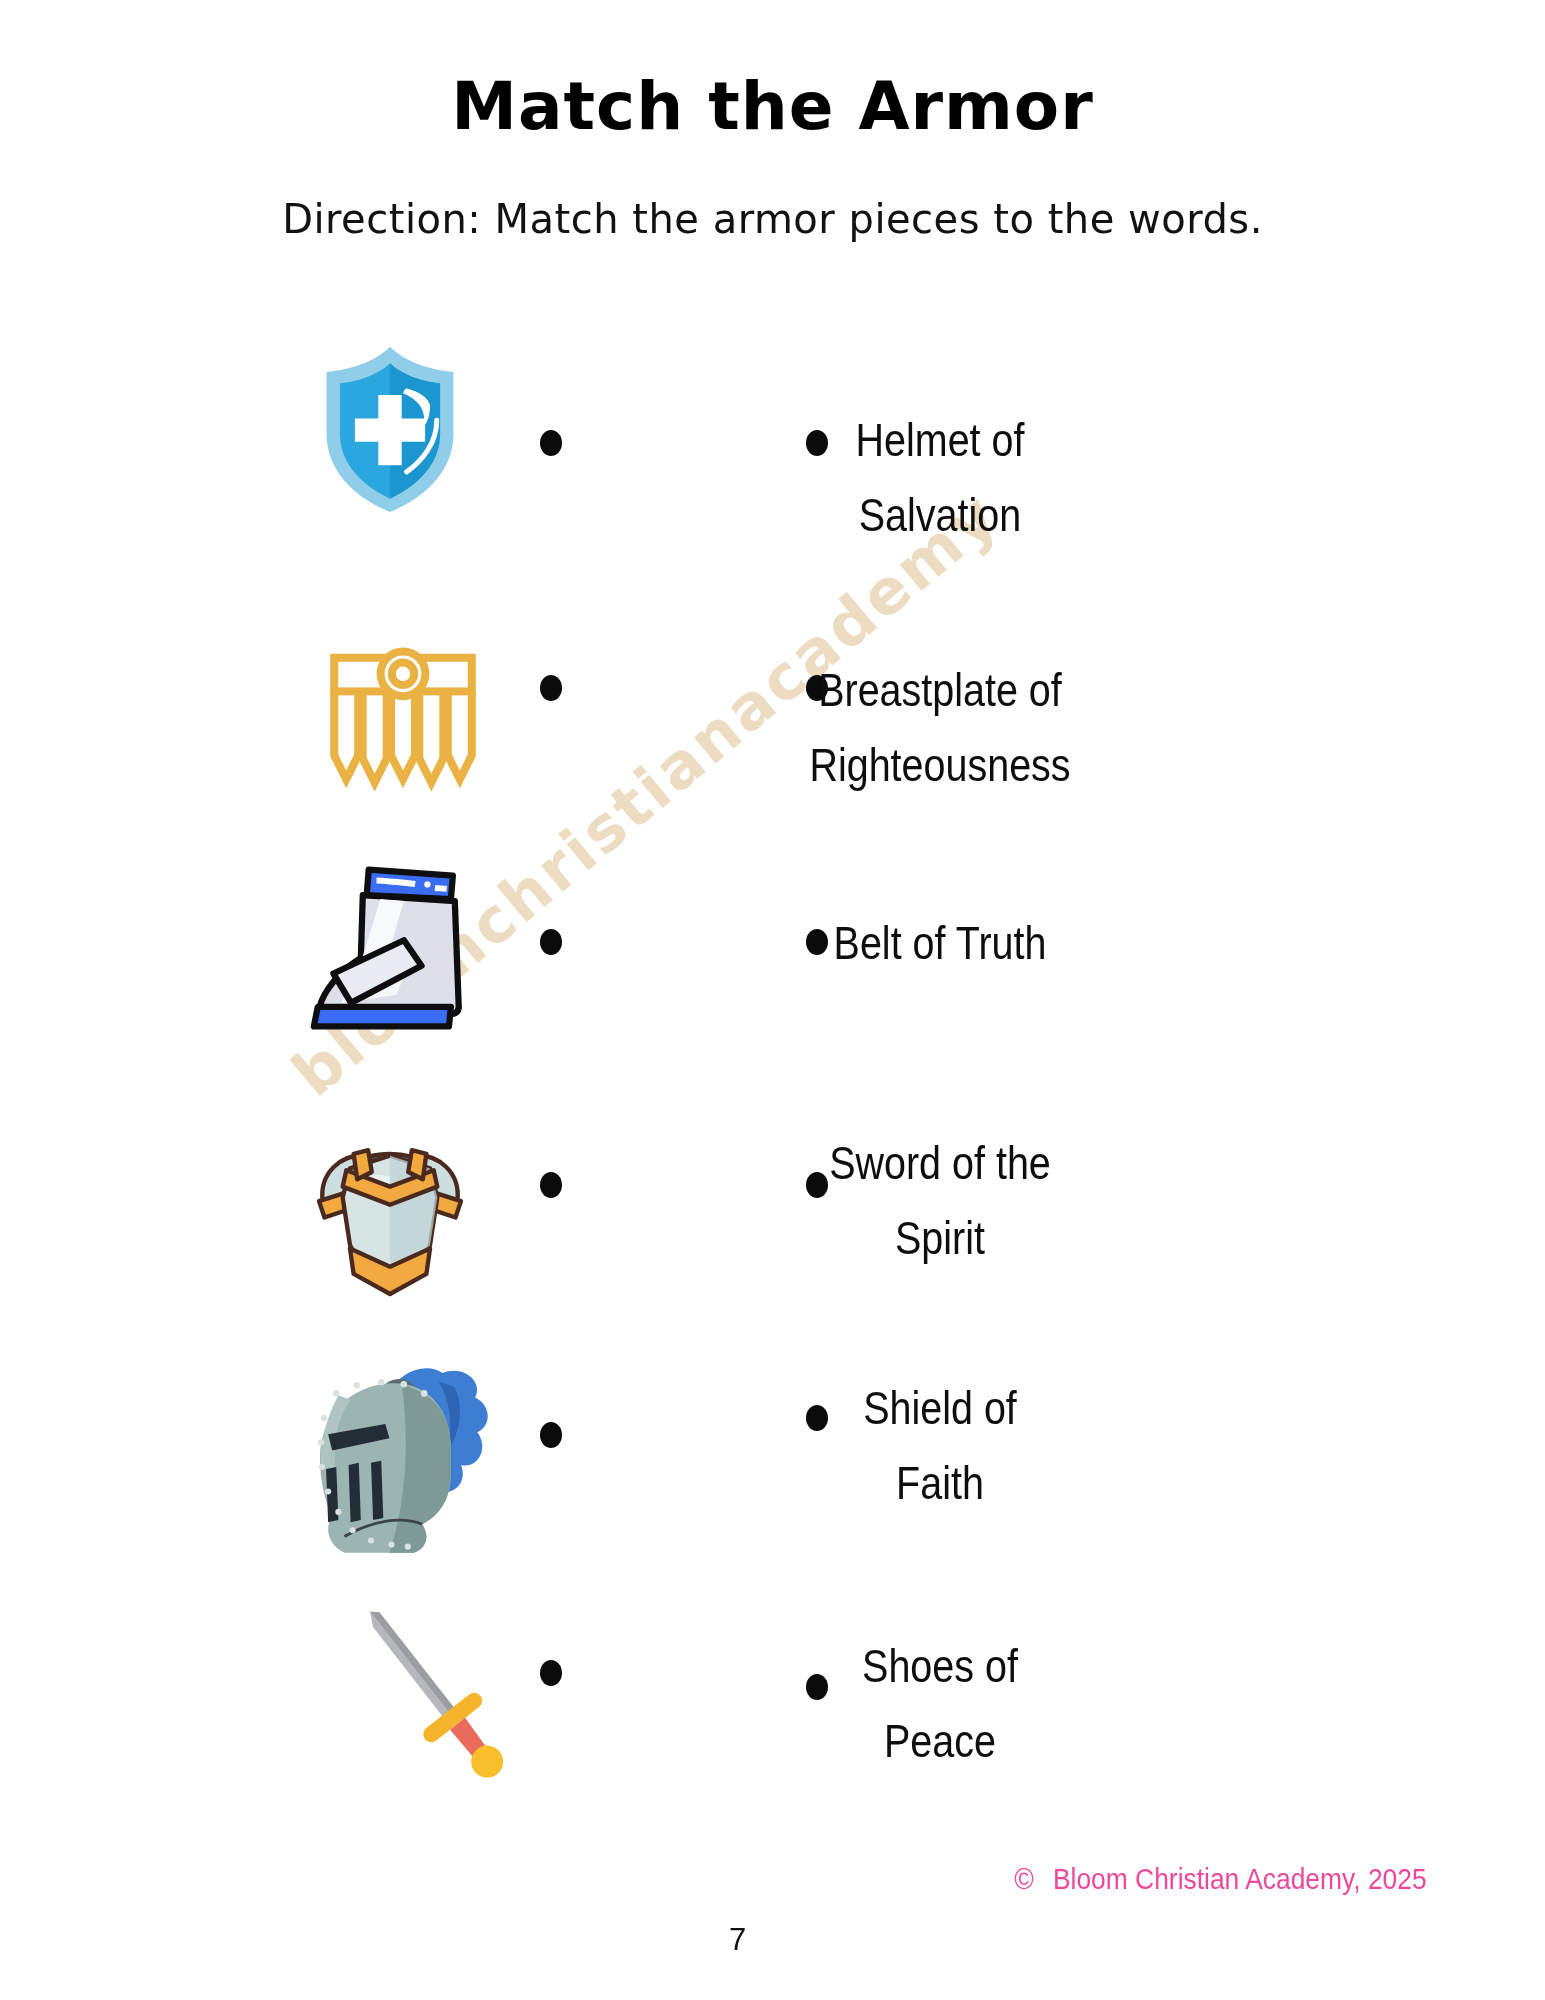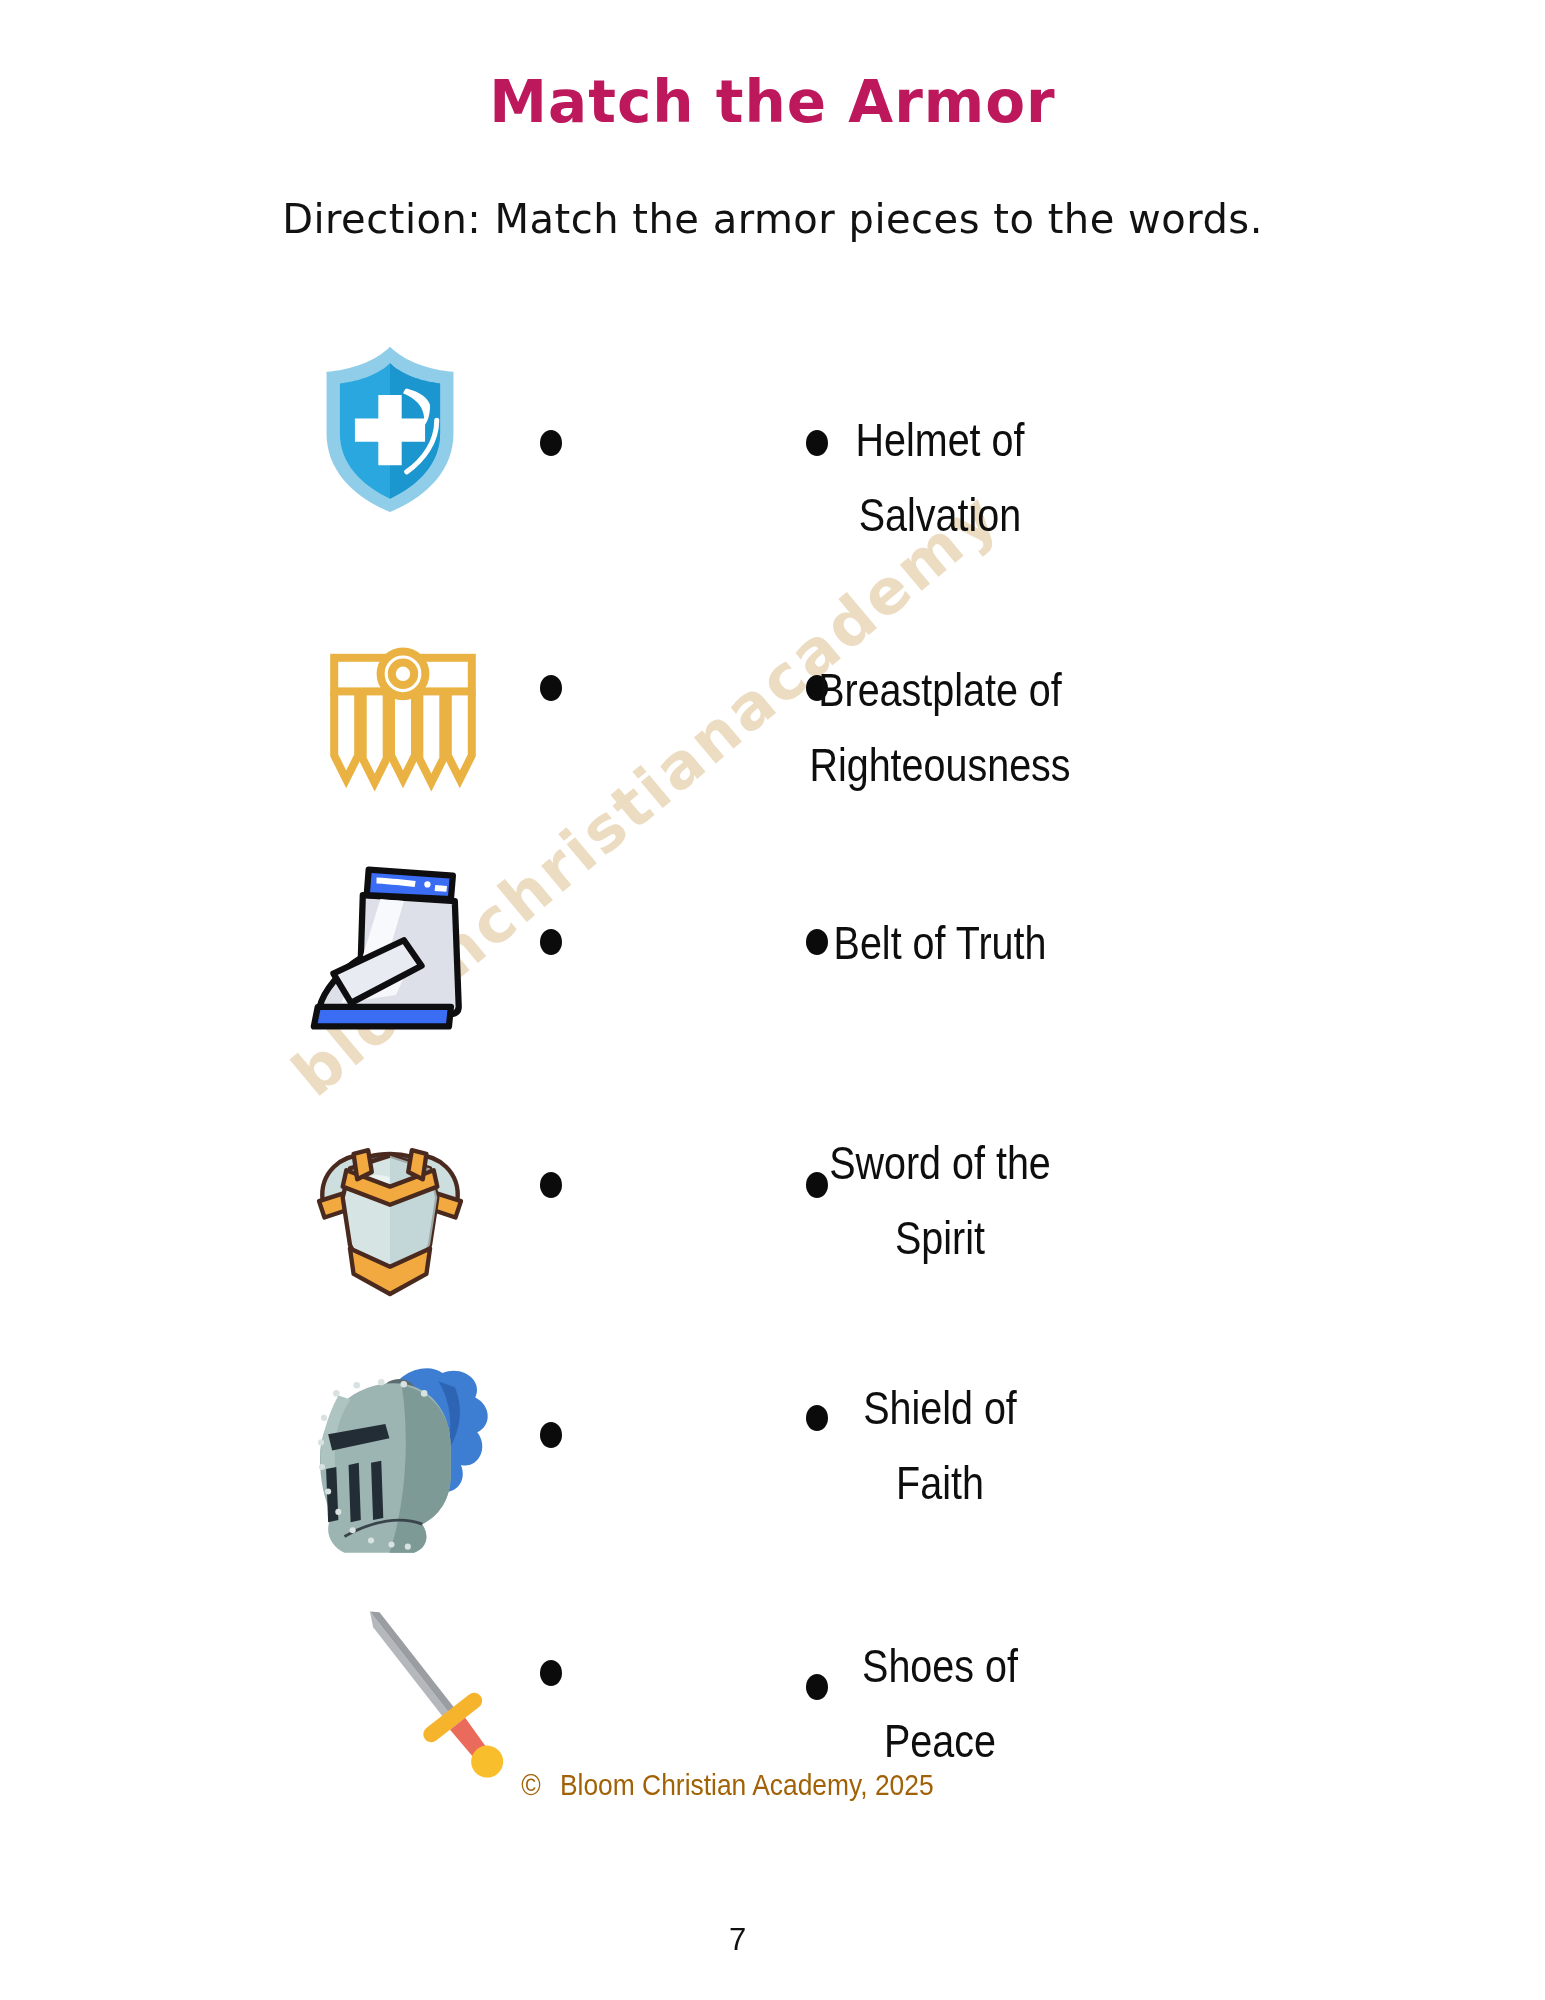--- a/index.html
+++ b/index.html
@@ -8,21 +8,21 @@
     width:1545px;height:2000px;
     background:#ffffff;
     overflow:hidden;
     font-family:"Liberation Sans",sans-serif;
     color:#111;
   }
   .title{
     position:absolute;top:68px;left:0;width:100%;
     text-align:center;
     font-family:"DejaVu Sans",sans-serif;
-    font-weight:800;font-size:58px;letter-spacing:1px;color:#be185d;
+    font-weight:800;font-size:66px;letter-spacing:1px;color:#000000;
   }
   .direction{
     position:absolute;top:196px;left:0;width:100%;
     text-align:center;
     font-family:"DejaVu Sans",sans-serif;
     font-size:40px;color:#121212;letter-spacing:.5px;
   }
   .icon{position:absolute;}
   .dot{
     position:absolute;width:22px;height:26px;border-radius:50%;
@@ -36,22 +36,22 @@
     transform:scaleX(0.84);transform-origin:50% 0;
   }
   .watermark{
     position:absolute;left:302px;top:1046px;
     transform:rotate(-40deg);transform-origin:left center;
     font-family:"DejaVu Sans",sans-serif;
     font-size:62px;font-weight:600;letter-spacing:3px;
     color:#ecdcc1;white-space:nowrap;pointer-events:none;
   }
   .footer-line{
-    position:absolute;top:1768px;left:0;width:1455px;
-    text-align:center;font-size:30px;color:#a16207;
+    position:absolute;top:1862px;left:0;width:1455px;
+    text-align:right;font-size:30px;color:#ec4899;
     font-family:"Liberation Sans",sans-serif;
   }
   .footer-line .inner{display:inline-block;transform:scaleX(0.88);transform-origin:center;}
   .footer-line .copy-symbol{margin-right:22px;font-size:30px;}
   .page-number{
     position:absolute;top:1922px;left:0;width:1475px;
     text-align:center;font-size:31px;color:#101010;
     font-family:"Liberation Sans",sans-serif;
   }
 </style>

